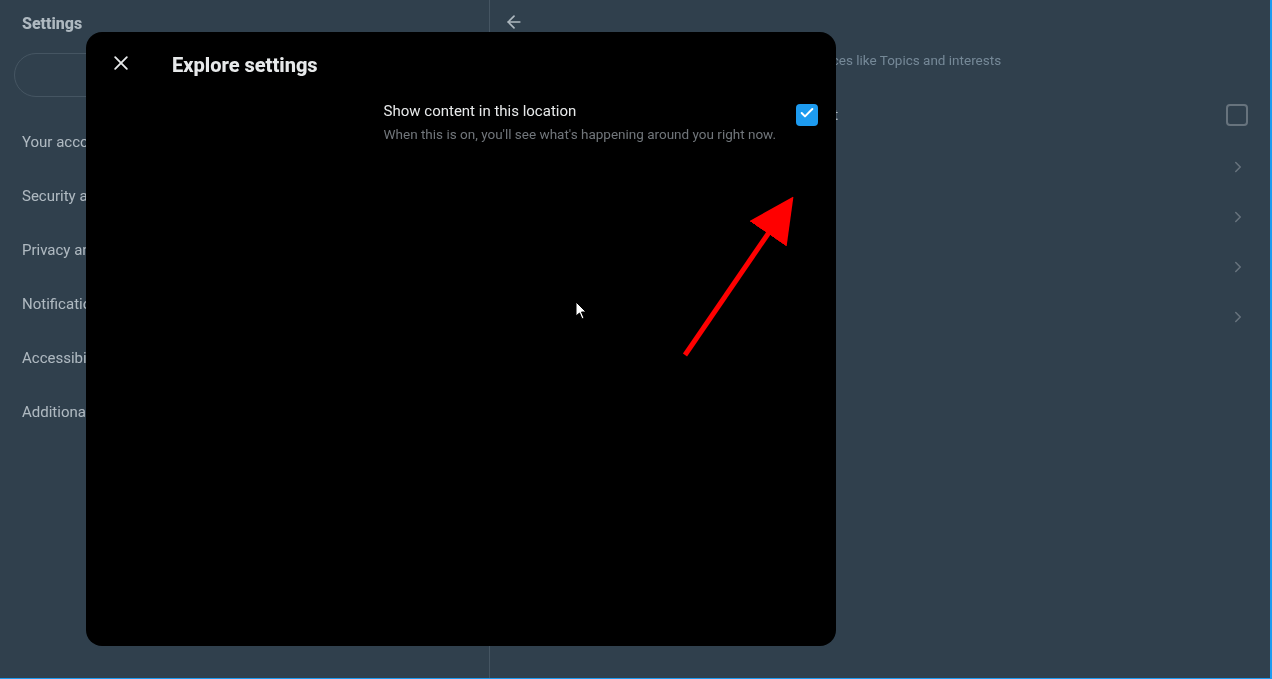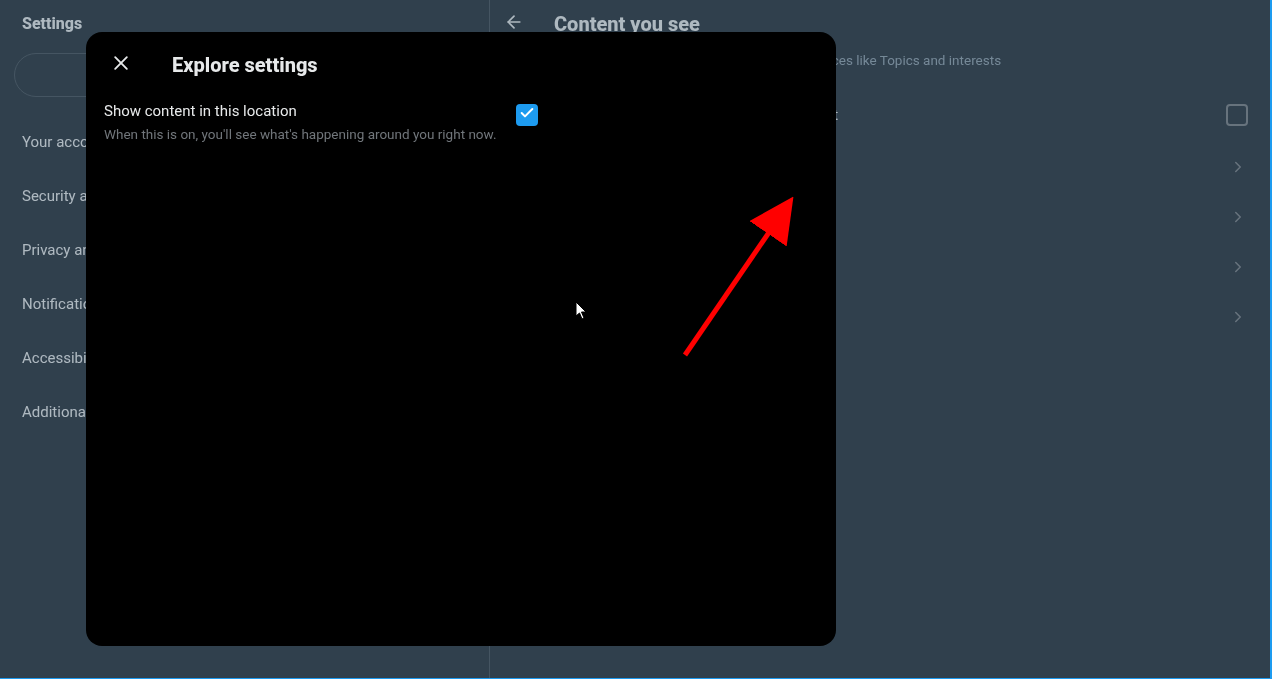--- a/index.html
+++ b/index.html
@@ -159,21 +159,21 @@
   .modal-section-title {
     font-size: 20px;
     font-weight: 800;
     color: #e7e9ea;
     padding: 18px 18px 14px 18px;
   }
 
   .modal-option {
     display: flex;
     align-items: flex-start;
-    justify-content: flex-start;
+    justify-content: flex-end;
     padding: 10px 18px 10px 18px;
     gap: 20px;
   }
   .modal-option-text {
     display: flex;
     flex-direction: column;
     gap: 6px;
   }
   .modal-option-label {
     font-size: 15px;
@@ -243,21 +243,20 @@
   </div>
 
   <div class="bg-right-col">
     <div class="bg-right-header">
       <span class="bg-back-icon">
         <svg viewBox="0 0 24 24" fill="none" stroke-width="2" stroke-linecap="round" stroke-linejoin="round">
             <line x1="19" y1="12" x2="5" y2="12"></line>
             <polyline points="12 19 5 12 12 5"></polyline>
           </svg>
       </span>
-      <span class="bg-right-title">Content you see</span>
     </div>
     <div class="bg-subtext">Decide what you see on Twitter based on your preferences like Topics and interests</div>
 
     <div class="bg-right-row">
       <span>Display media that may contain sensitive content</span>
       <span class="bg-checkbox-empty"></span>
     </div>
 
     <div class="bg-right-row">
       <span>Topics</span>

